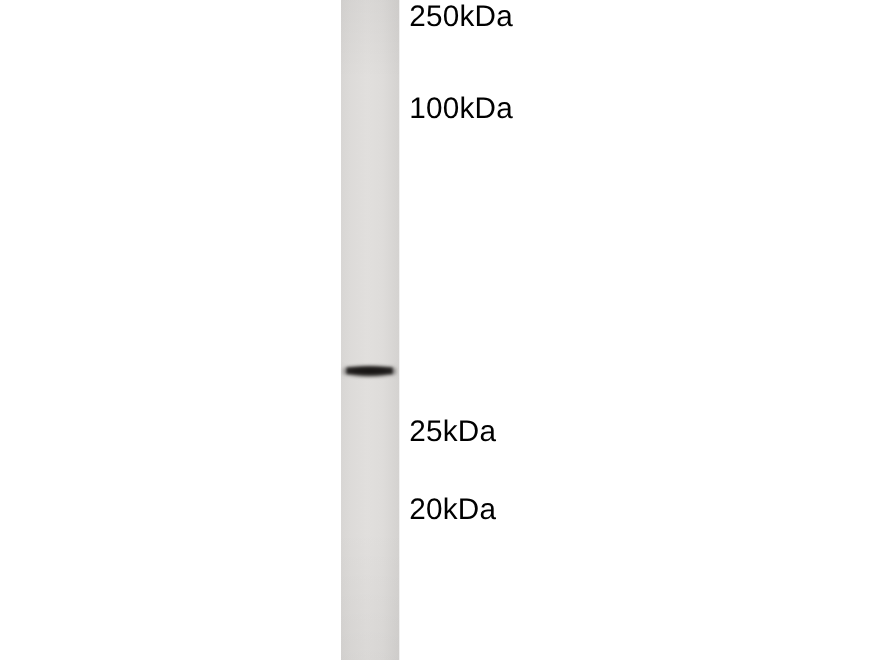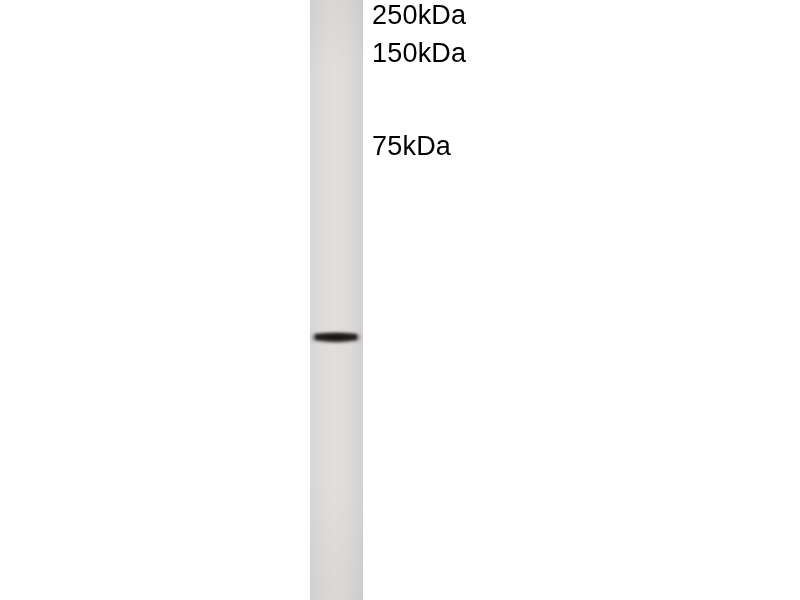--- a/index.html
+++ b/index.html
@@ -85,16 +85,17 @@
 <div id="figure">
 
   <div class="lane">
     <div class="lane-inner-shade"></div>
   </div>
 
   <div class="band"></div>
   <div class="band-core"></div>
 
   <div class="mw-label" style="top:2px">250kDa</div>
-  <div class="mw-label" style="top:40px">150kDa</div>
-  <div class="mw-label" style="top:133px">75kDa</div>
+  <div class="mw-label" style="top:85px">100kDa</div>
+  <div class="mw-label" style="top:379px">25kDa</div>
+  <div class="mw-label" style="top:450px">20kDa</div>
 
 </div>
 
 </body></html>

